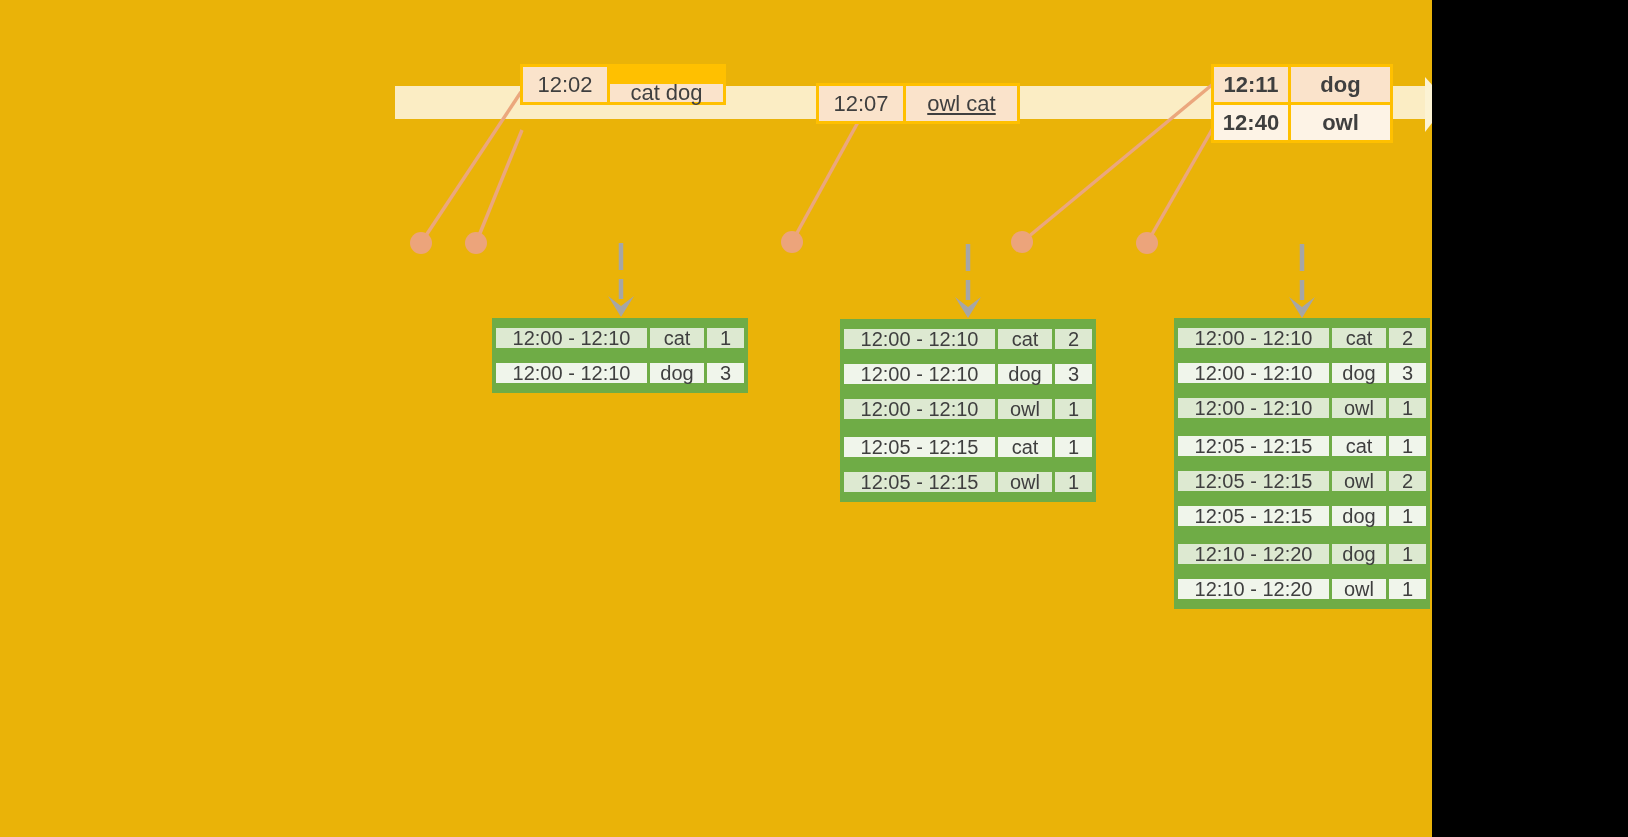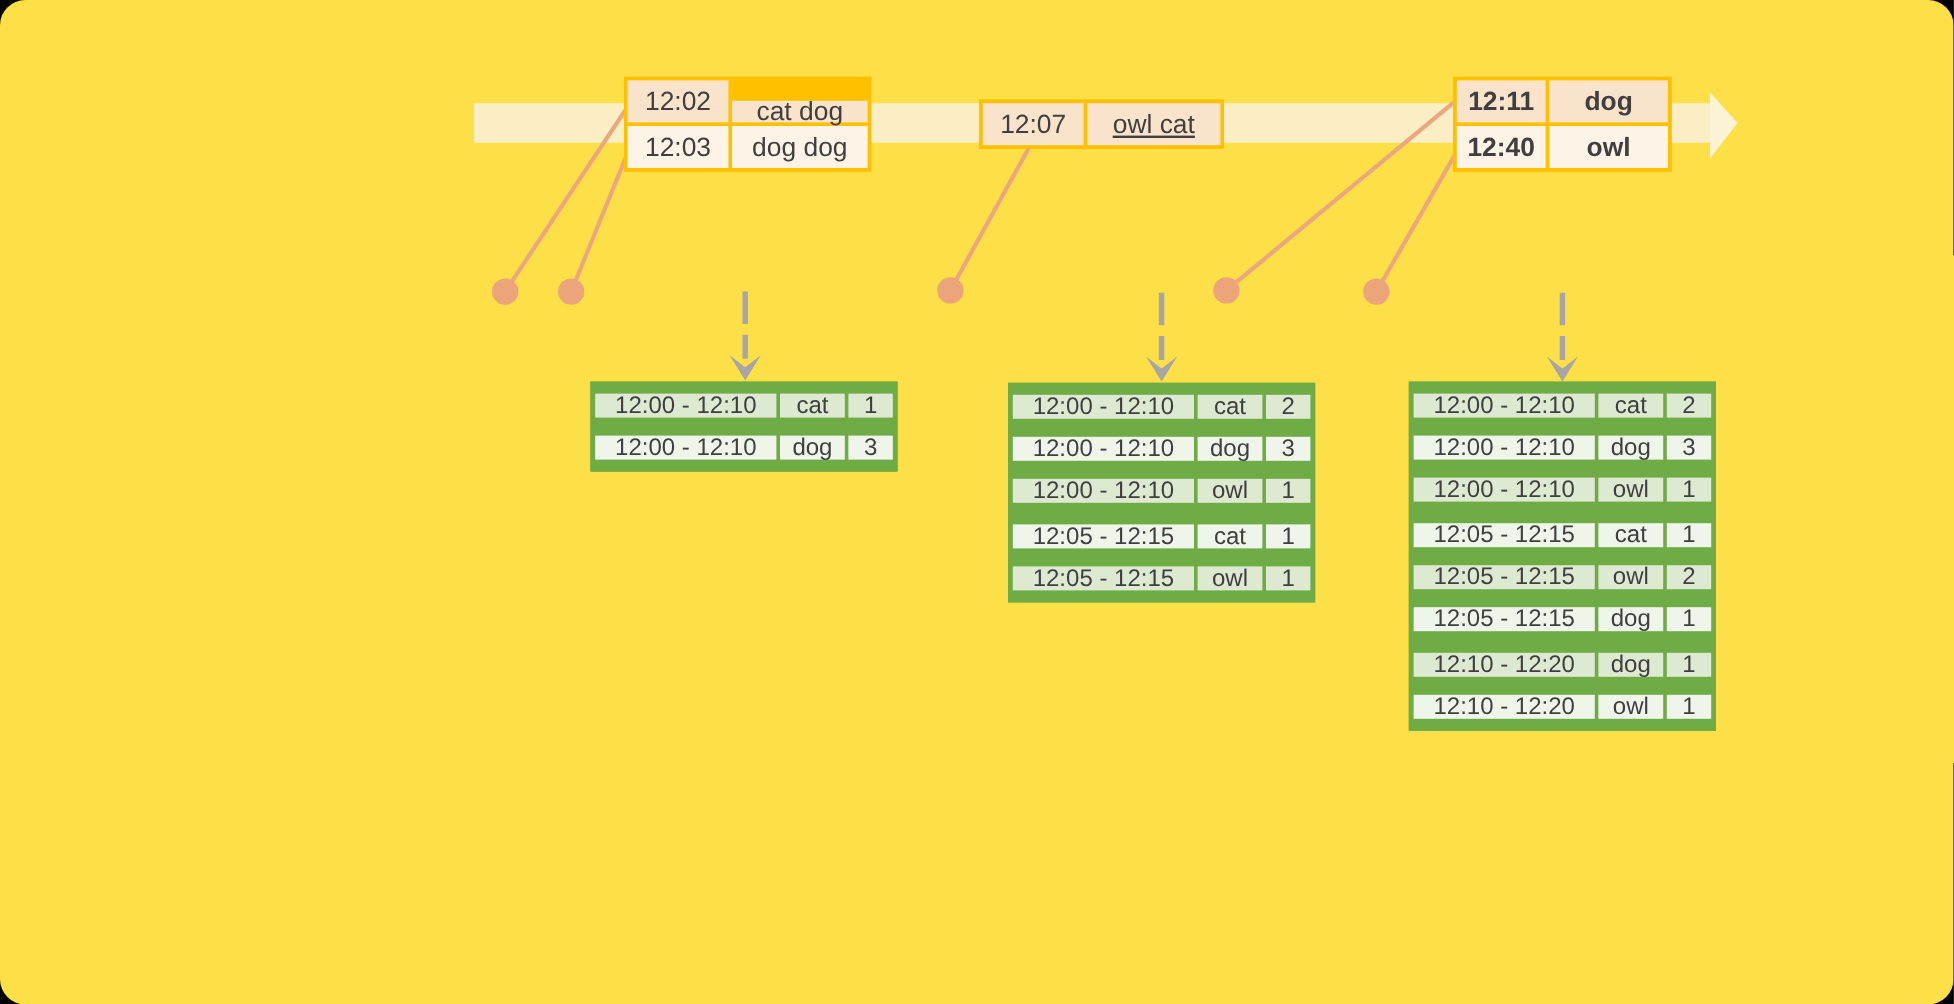--- a/index.html
+++ b/index.html
@@ -1,18 +1,18 @@
 <!DOCTYPE html>
 <html><head>
 <meta charset="utf-8">
 <style>
   html,body{margin:0;padding:0;background:#000;}
   #canvas{
-    position:relative;width:1628px;height:837px;background:#fde047;overflow:hidden;
-    font-family:"Liberation Sans","DejaVu Sans",sans-serif;color:#3f3f3f;border-radius:21px;
+    position:relative;width:1432px;height:837px;background:#eab308;overflow:hidden;
+    font-family:"Liberation Sans","DejaVu Sans",sans-serif;color:#3f3f3f;
   }
   #overlay{position:absolute;left:0;top:0;width:1628px;height:837px;}
 
   
   .etable{
     position:absolute;border:3px solid #FFC000;background:#FFC000;
     display:flex;flex-direction:column;gap:3px;box-sizing:border-box;
   }
   .erow{display:flex;gap:3px;height:35px;}
   .ecell{
@@ -70,24 +70,20 @@
       <polygon points="955,297 968,307 981,297 968,318" stroke="none"></polygon>
       <line x1="1302" y1="244" x2="1302" y2="300" stroke-dasharray="27 9"></line>
       <polygon points="1289,297 1302,307 1315,297 1302,318" stroke="none"></polygon>
     </g>
   </svg>
 
   <div class="etable" style="left:520px;top:64px;width:206px;">
       <div class="erow shade-dark">
         <div class="ecell" style="width: 84px;">12:02</div>
         <div class="ecell" style="flex: 1 1 0%; margin-top: 17px;">cat dog</div>
-      </div>
-      <div class="erow shade-light">
-        <div class="ecell" style="width: 84px;">12:03</div>
-        <div class="ecell" style="flex: 1 1 0%;">dog dog</div>
       </div>
     </div>
   <div class="etable" style="left:816px;top:83px;width:204px;">
       <div class="erow shade-dark">
         <div class="ecell" style="width: 84px;">12:07</div>
         <div class="ecell" style="flex: 1 1 0%; text-decoration: underline;">owl cat</div>
       </div>
     </div>
   <div class="etable" style="left:1211px;top:64px;width:182px;font-weight:bold;">
       <div class="erow shade-dark">

